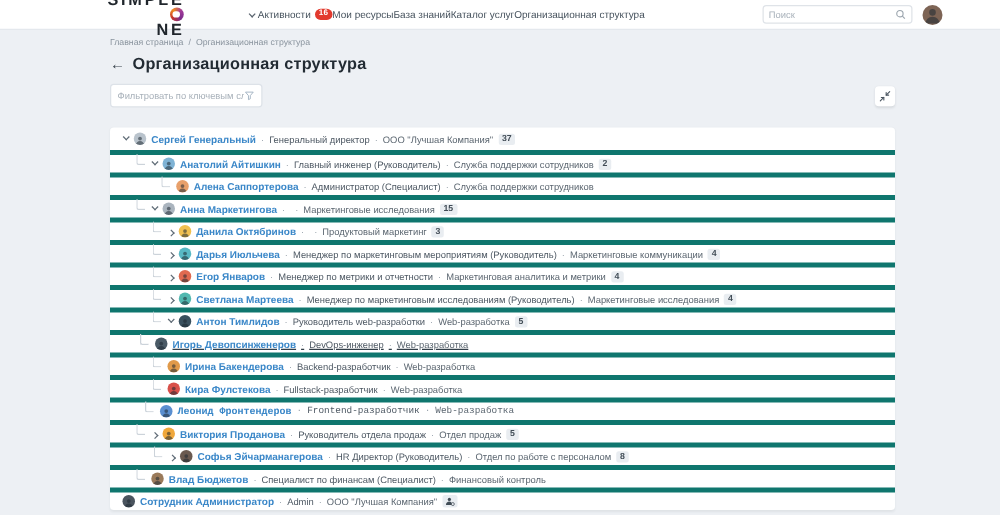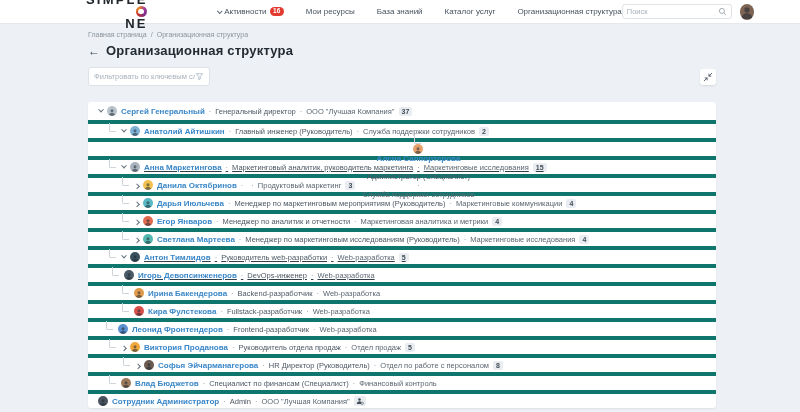--- a/index.html
+++ b/index.html
@@ -12,21 +12,21 @@
   .logo { display:flex; align-items:flex-start; cursor:pointer; }
   .logo-text { font-weight:bold; font-size:13px; letter-spacing:2.2px; color:#20262c;
                display:flex; align-items:flex-end; line-height:1;flex-direction:column; }
   .logo-ring { width:11px; height:11px; border-radius:50%; margin:0 1px;
                background:conic-gradient(from 140deg,#7b2d8b,#c4322e,#f08c1e,#a23a9a,#7b2d8b);
                position:relative; display:inline-block; }
   .logo-ring::after { content:""; position:absolute; inset:2.6px; background:#fff; border-radius:50%; }
   .logo-badge { font-size:5.5px; font-weight:bold; color:#3c454d; border:1px solid #3c454d;
                 border-radius:2px; padding:0.5px 1.5px; margin-left:2px; position:relative; top:-4px;
                 letter-spacing:.5px; }
-  .nav { display:flex; align-items:center; margin-left:52px; gap:22px; }
+  .nav { display:flex; align-items:center; margin-left:34px; }
   .nav-item { font-size:8px; color:#46525d; display:flex; align-items:center; gap:3px;
               cursor:pointer; white-space:nowrap; }
   .chev-down-sm { width:4px; height:4px; border-right:1px solid #5a646e; border-bottom:1px solid #5a646e;
                   transform:rotate(45deg) translateY(-1px); display:inline-block; }
   .nav-count { background:#e23a2e; color:#fff; font-size:6.5px; font-weight:bold;
                border-radius:7px; padding:1px 3.5px; line-height:1; }
   .top-search { margin-left:auto; display:flex; align-items:center; border:1px solid #dfe3e8;
                 border-radius:3px; height:15px; width:120px; padding:0 4px; background:#fff; }
   .top-search input { border:none; outline:none; flex:1; font-size:7.5px; color:#333;
                       font-family:"Liberation Sans", sans-serif; width:100%; background:transparent; }
@@ -182,48 +182,47 @@
   <path d="M1.5 16c0-3.6 2.9-6.5 6.5-6.5s6.5 2.9 6.5 6.5z" fill="rgba(30,40,50,.55)"></path>
           </svg>
         </span>
         <span class="p-name">Анатолий Айтишкин</span>
         <span class="dot">·</span>
         <span class="p-role">Главный инженер (Руководитель)</span>
         <span class="dot">·</span>
         <span class="p-dept">Служба поддержки сотрудников</span>
         <span class="count-badge">2</span>
       </div>
-      <div class="tree-row" style="padding-left: 41px; flex-direction: column;">
+      <div class="tree-row" style="padding-left: 41px;">
         <span class="connector"></span>
         <span class="avatar" style="background:#e8a06a">
           <svg width="8" height="8" viewBox="0 0 16 16">
   <circle cx="8" cy="5.6" r="3" fill="rgba(30,40,50,.55)"></circle>
   <path d="M1.5 16c0-3.6 2.9-6.5 6.5-6.5s6.5 2.9 6.5 6.5z" fill="rgba(30,40,50,.55)"></path>
           </svg>
         </span>
         <span class="p-name">Алена Саппортерова</span>
         <span class="dot">·</span>
         <span class="p-role">Администратор (Специалист)</span>
         <span class="dot">·</span>
         <span class="p-dept">Служба поддержки сотрудников</span>
       </div>
-      <div class="tree-row" style="padding-left: 21px; text-decoration: underline;">
+      <div class="tree-row" style="padding-left: 21px;">
         <span class="connector"></span>
         <span class="tw">
           <span class="chev down"></span>
         </span>
         <span class="avatar" style="background:#aab4be">
           <svg width="8" height="8" viewBox="0 0 16 16">
   <circle cx="8" cy="5.6" r="3" fill="rgba(30,40,50,.55)"></circle>
   <path d="M1.5 16c0-3.6 2.9-6.5 6.5-6.5s6.5 2.9 6.5 6.5z" fill="rgba(30,40,50,.55)"></path>
           </svg>
         </span>
         <span class="p-name">Анна Маркетингова</span>
         <span class="dot">·</span>
-        <span class="p-role">Маркетинговый аналитик, руководитель маркетинга</span>
         <span class="dot">·</span>
         <span class="p-dept">Маркетинговые исследования</span>
         <span class="count-badge">15</span>
       </div>
       <div class="tree-row" style="padding-left: 34px;">
         <span class="connector"></span>
         <span class="tw">
           <span class="chev right"></span>
         </span>
         <span class="avatar" style="background:#f0c050">
@@ -262,21 +261,21 @@
           <span class="chev right"></span>
         </span>
         <span class="avatar" style="background:#e06a50">
           <svg width="8" height="8" viewBox="0 0 16 16">
   <circle cx="8" cy="5.6" r="3" fill="rgba(30,40,50,.55)"></circle>
   <path d="M1.5 16c0-3.6 2.9-6.5 6.5-6.5s6.5 2.9 6.5 6.5z" fill="rgba(30,40,50,.55)"></path>
           </svg>
         </span>
         <span class="p-name">Егор Январов</span>
         <span class="dot">·</span>
-        <span class="p-role">Менеджер по аналитик и отчетности</span>
+        <span class="p-role">Менеджер по метрики и отчетности</span>
         <span class="dot">·</span>
         <span class="p-dept">Маркетинговая аналитика и метрики</span>
         <span class="count-badge">4</span>
       </div>
       <div class="tree-row" style="padding-left: 34px;">
         <span class="connector"></span>
         <span class="tw">
           <span class="chev right"></span>
         </span>
         <span class="avatar" style="background:#52b8b0">
@@ -285,21 +284,21 @@
   <path d="M1.5 16c0-3.6 2.9-6.5 6.5-6.5s6.5 2.9 6.5 6.5z" fill="rgba(30,40,50,.55)"></path>
           </svg>
         </span>
         <span class="p-name">Светлана Мартеева</span>
         <span class="dot">·</span>
         <span class="p-role">Менеджер по маркетинговым исследованиям (Руководитель)</span>
         <span class="dot">·</span>
         <span class="p-dept">Маркетинговые исследования</span>
         <span class="count-badge">4</span>
       </div>
-      <div class="tree-row" style="padding-left: 21px; text-decoration: underline;">
+      <div class="tree-row" style="padding-left: 34px;">
         <span class="connector"></span>
         <span class="tw">
           <span class="chev down"></span>
         </span>
         <span class="avatar" style="background:#39505e">
           <svg width="8" height="8" viewBox="0 0 16 16">
   <circle cx="8" cy="5.6" r="3" fill="rgba(30,40,50,.55)"></circle>
   <path d="M1.5 16c0-3.6 2.9-6.5 6.5-6.5s6.5 2.9 6.5 6.5z" fill="rgba(30,40,50,.55)"></path>
           </svg>
         </span>
@@ -345,21 +344,21 @@
   <circle cx="8" cy="5.6" r="3" fill="rgba(30,40,50,.55)"></circle>
   <path d="M1.5 16c0-3.6 2.9-6.5 6.5-6.5s6.5 2.9 6.5 6.5z" fill="rgba(30,40,50,.55)"></path>
           </svg>
         </span>
         <span class="p-name">Кира Фулстекова</span>
         <span class="dot">·</span>
         <span class="p-role">Fullstack-разработчик</span>
         <span class="dot">·</span>
         <span class="p-dept">Web-разработка</span>
       </div>
-      <div class="tree-row" style="padding-left: 18px;">
+      <div class="tree-row" style="padding-left: 28px; font-family: Liberation Mono, monospace;">
         <span class="connector"></span>
         <span class="avatar" style="background:#5a8fd0">
           <svg width="8" height="8" viewBox="0 0 16 16">
   <circle cx="8" cy="5.6" r="3" fill="rgba(30,40,50,.55)"></circle>
   <path d="M1.5 16c0-3.6 2.9-6.5 6.5-6.5s6.5 2.9 6.5 6.5z" fill="rgba(30,40,50,.55)"></path>
           </svg>
         </span>
         <span class="p-name">Леонид Фронтендеров</span>
         <span class="dot">·</span>
         <span class="p-role">Frontend-разработчик</span>

